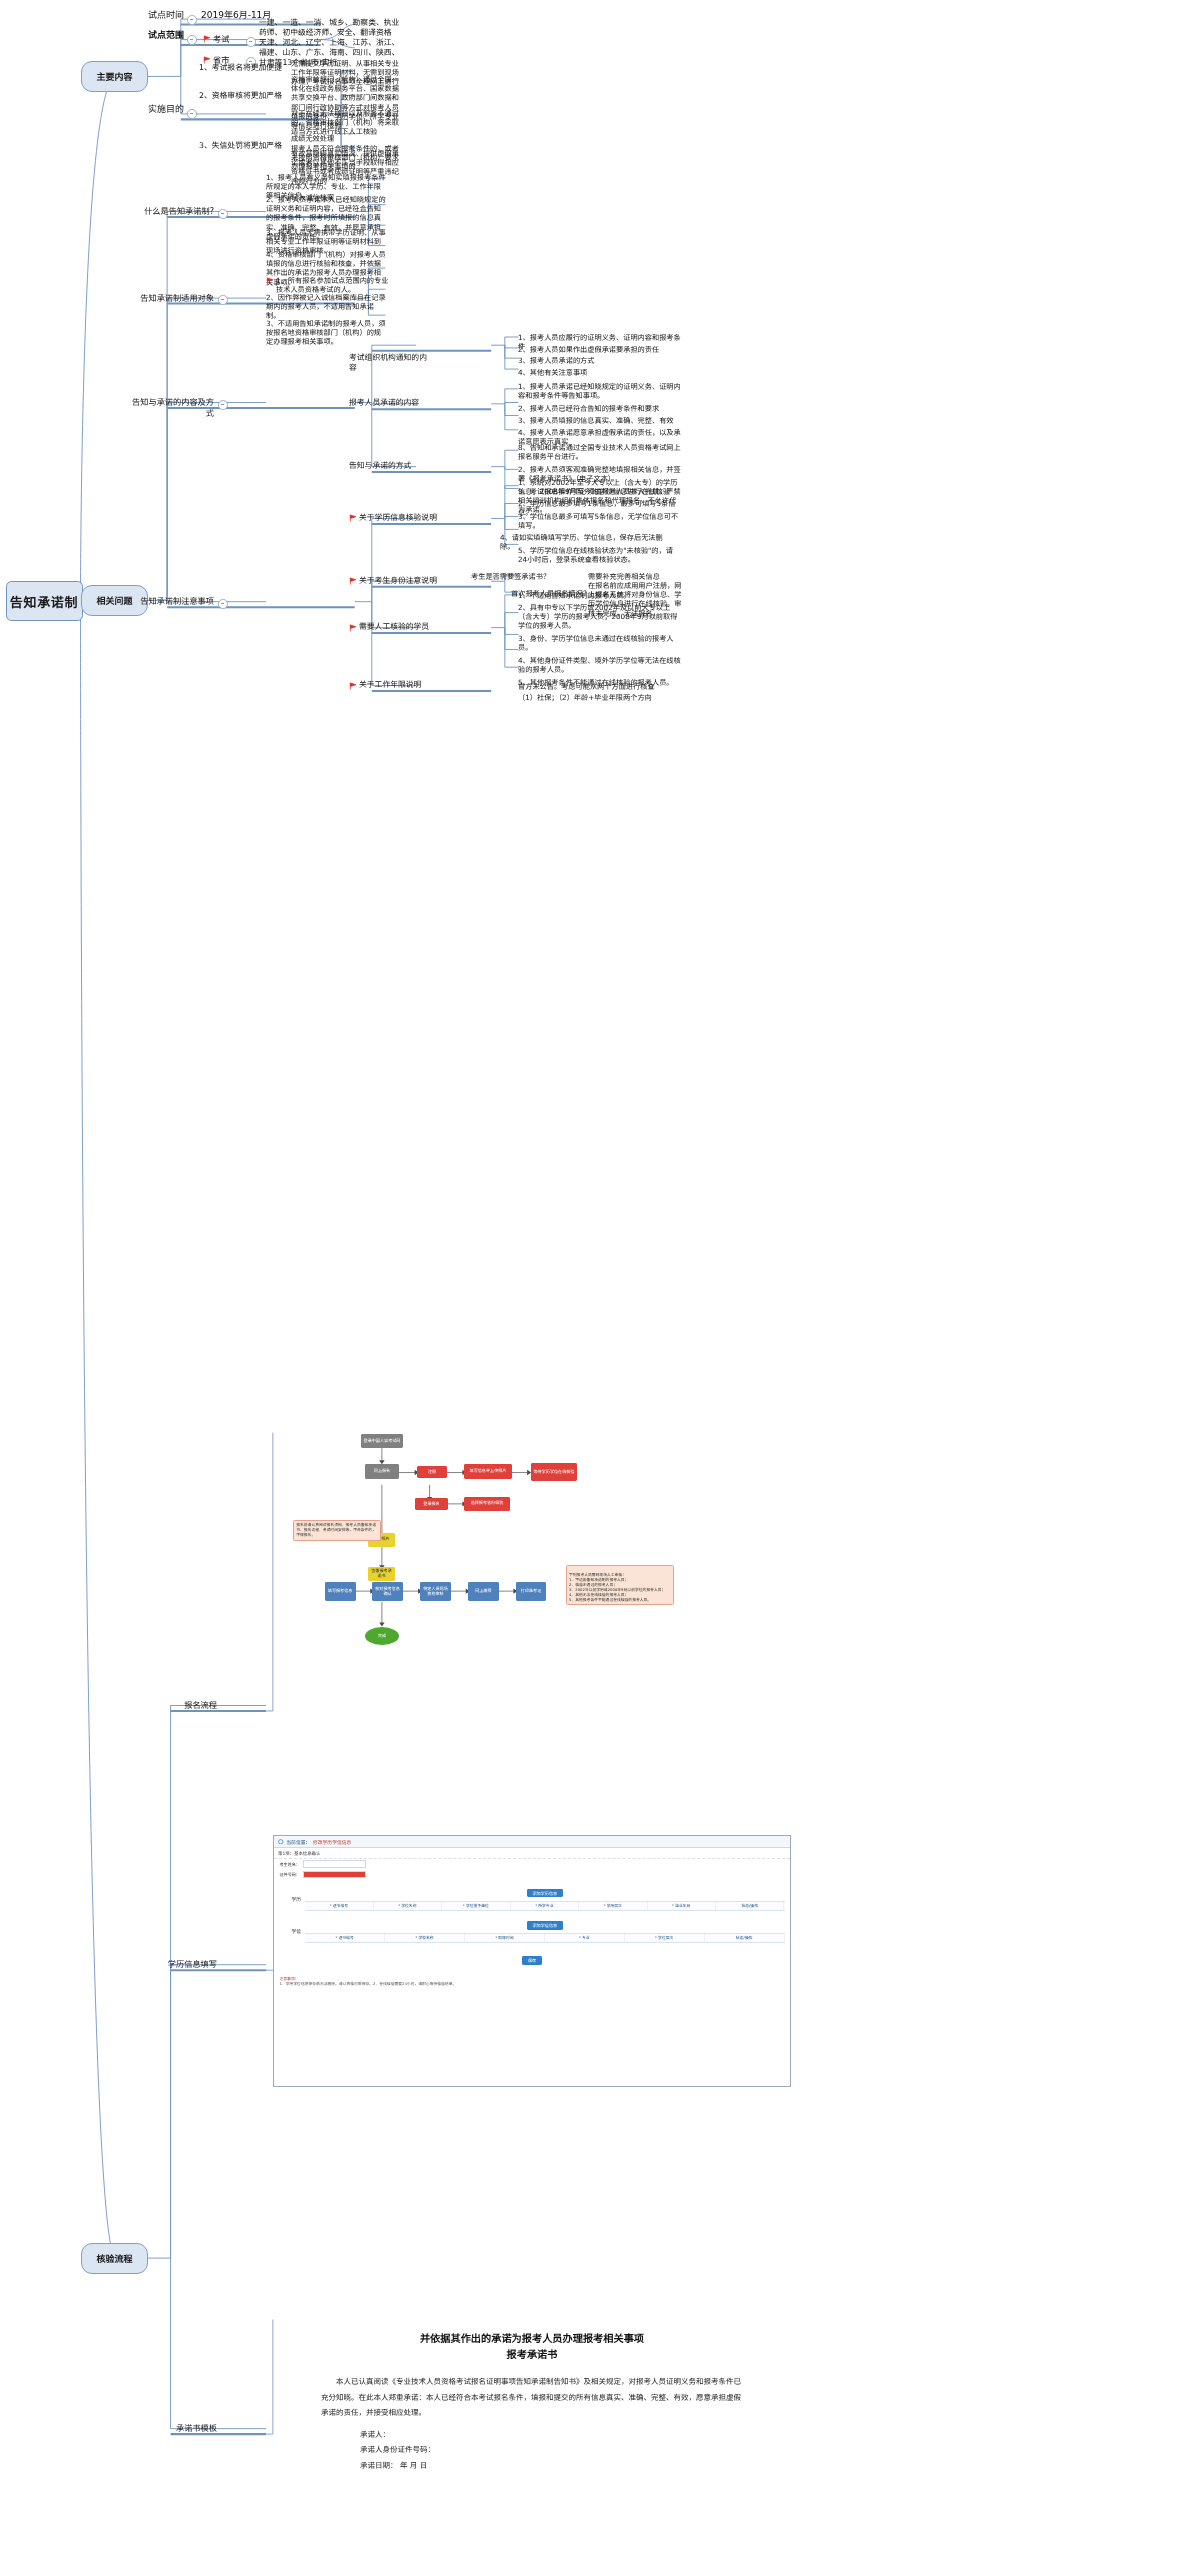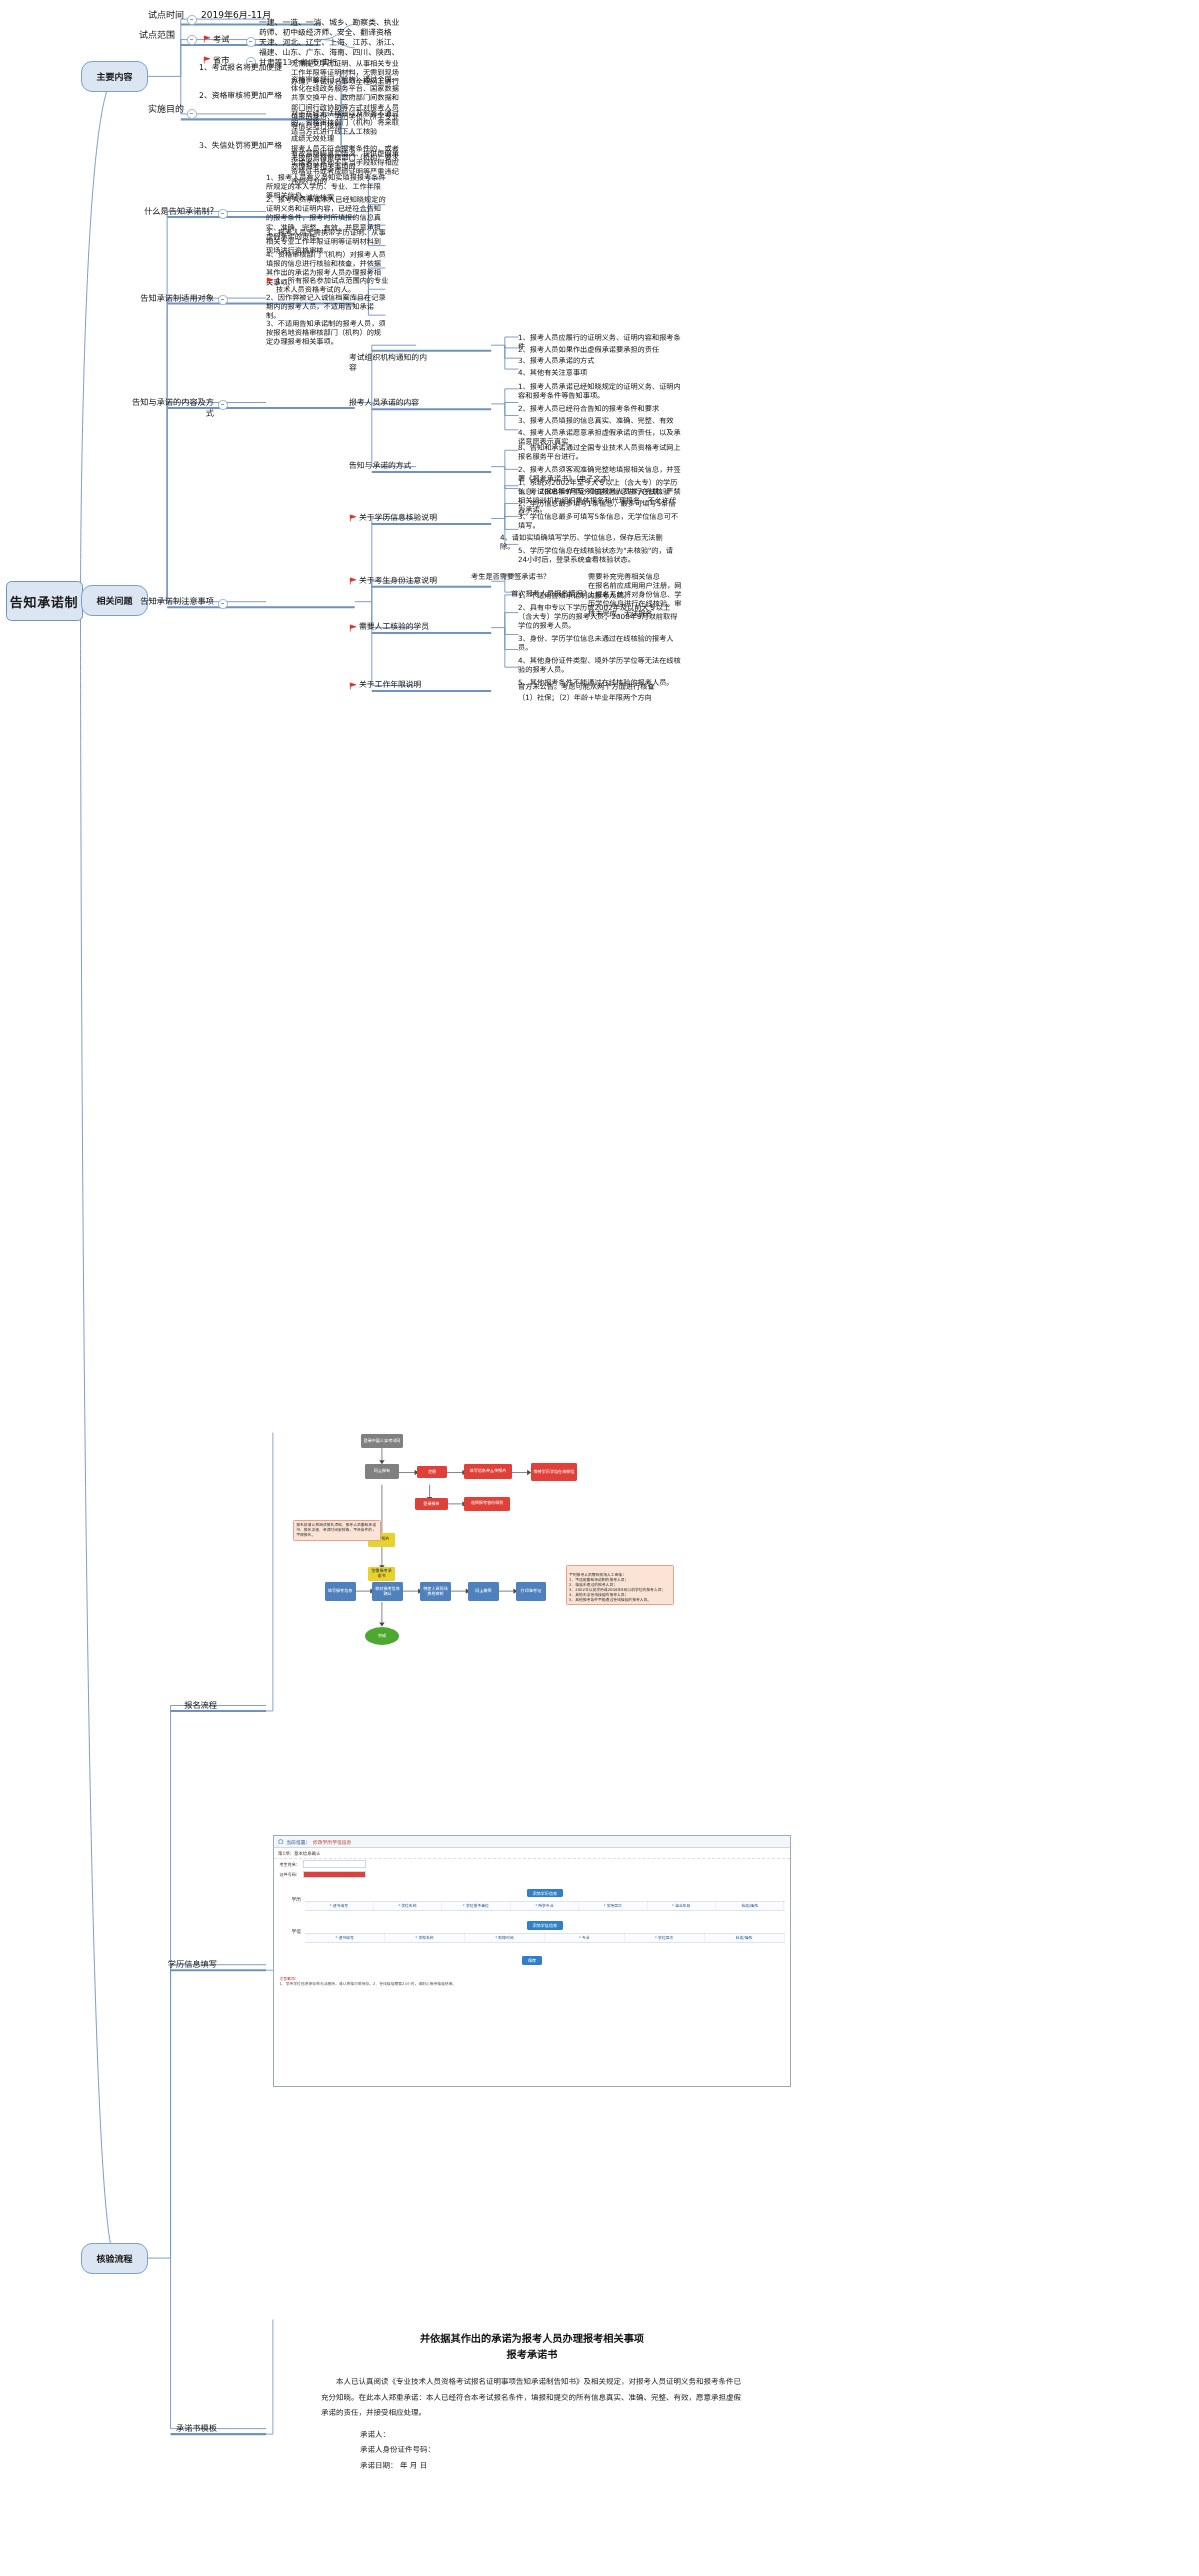--- a/index.html
+++ b/index.html
@@ -229,21 +229,21 @@
   </div>
 
   <div class="node t-r f13" style="left:121px;top:9.6px;width:63px;">
     <span class="txt">试点时间</span>
   </div>
   <div class="collapse" style="left:187px;top:15px;"></div>
   <div class="node t-l f13" style="left:201px;top:9.6px;width:123px;">
     <span class="txt">2019年6月-11月</span>
   </div>
 
-  <div class="node t-r f13" style="left:112px;top:30px;width:63px;">
+  <div class="node t-r f13" style="left:121px;top:30px;width:63px;font-weight:bold;">
     <span class="txt">试点范围</span>
   </div>
   <div class="collapse" style="left:187px;top:35px;"></div>
 
   <svg class="flag" style="left:203px;top:35px;" viewBox="0 0 12 12">
       <path d="M2 1 L2 11 M2 1.5 L10 4 L2 6.5 Z" fill="#D93025" stroke="#D93025" stroke-width="1.1"></path>
     </svg>
   <div class="node t-l f12" style="left:213px;top:34px;width:30px;">
     <span class="txt">考试</span>
   </div>

